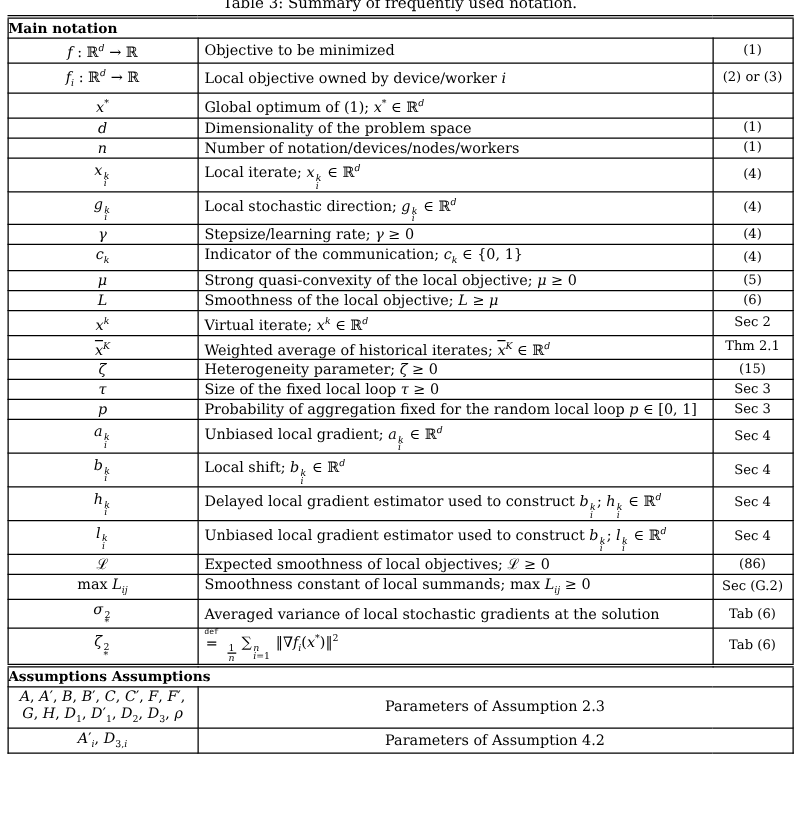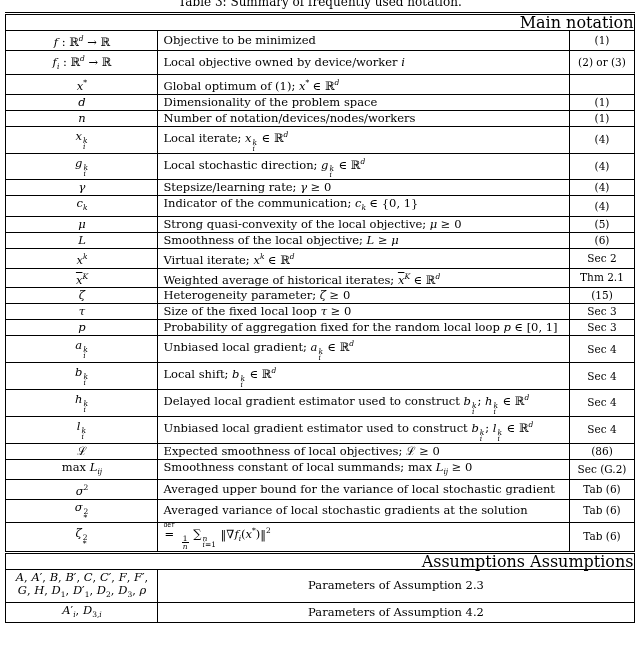--- a/index.html
+++ b/index.html
@@ -6,21 +6,21 @@
   body{
     width:640px;height:659px;background:#ffffff;overflow:hidden;
     font-family:"DejaVu Serif","Liberation Serif",serif;color:#000;
   }
   .caption{text-align:center;font-size:12px;line-height:13px;margin-top:-4px;}
   table{border-collapse:collapse;margin:3px auto 0;width:628px;table-layout:fixed;}
   td{border:1px solid #000;font-size:11.5px;line-height:13px;padding:1px 5px;vertical-align:middle;}
   .c1{text-align:center;}
   .c3{text-align:center;font-size:10.5px;padding:1px 2px;}
   .center{text-align:center;}
-  .sec td{font-weight:normal;text-align:right;font-size:16px;border-top:3px double #000;padding:1px 0;}
+  .sec td{font-weight:bold;text-align:left;font-size:11px;border-top:3px double #000;padding:1px 0;}
   sup,sub{font-size:7.5px;}
   i{font-style:italic;}
   .ss{display:inline-flex;flex-direction:column;align-items:flex-start;font-size:7.5px;line-height:6px;vertical-align:-3px;margin:0 1px;}
   .ss > *{display:block;}
   .frac{display:inline-flex;flex-direction:column;align-items:center;font-size:7.5px;line-height:7px;vertical-align:-3px;margin:0 1px;}
   .frac > span:last-child{border-top:1px solid #000;padding:0 1px;}
   .ol{text-decoration:overline;}
   .defeq{position:relative;display:inline-block;margin:0 3px 0 1px;}
   .dw{position:absolute;top:-5px;left:50%;transform:translateX(-50%);font-size:6.5px;line-height:6px;font-weight:normal;font-family:Liberation Mono, monospace;}
 </style>
@@ -188,25 +188,20 @@
         <td class="c1">ℒ</td>
         <td class="c2">Expected smoothness of local objectives; ℒ ≥ 0</td>
         <td class="c3">(86)</td>
       </tr>
       <tr>
         <td class="c1">max <i>L</i><sub><i>ij</i></sub></td>
         <td class="c2">Smoothness constant of local summands; max <i>L</i><sub><i>ij</i></sub> ≥ 0</td>
         <td class="c3">Sec (G.2)</td>
       </tr>
       <tr>
-        <td class="c1"><i>σ</i><sup>2</sup></td>
-        <td class="c2">Averaged upper bound for the variance of local stochastic gradient</td>
-        <td class="c3">Tab (6)</td>
-      </tr>
-      <tr>
         <td class="c1"><i>σ</i><span class="ss">
               <span>2</span>
               <span>*</span>
             </span></td>
         <td class="c2">Averaged variance of local stochastic gradients at the solution</td>
         <td class="c3">Tab (6)</td>
       </tr>
       <tr>
         <td class="c1"><i>ζ</i><span class="ss">
               <span>2</span>

